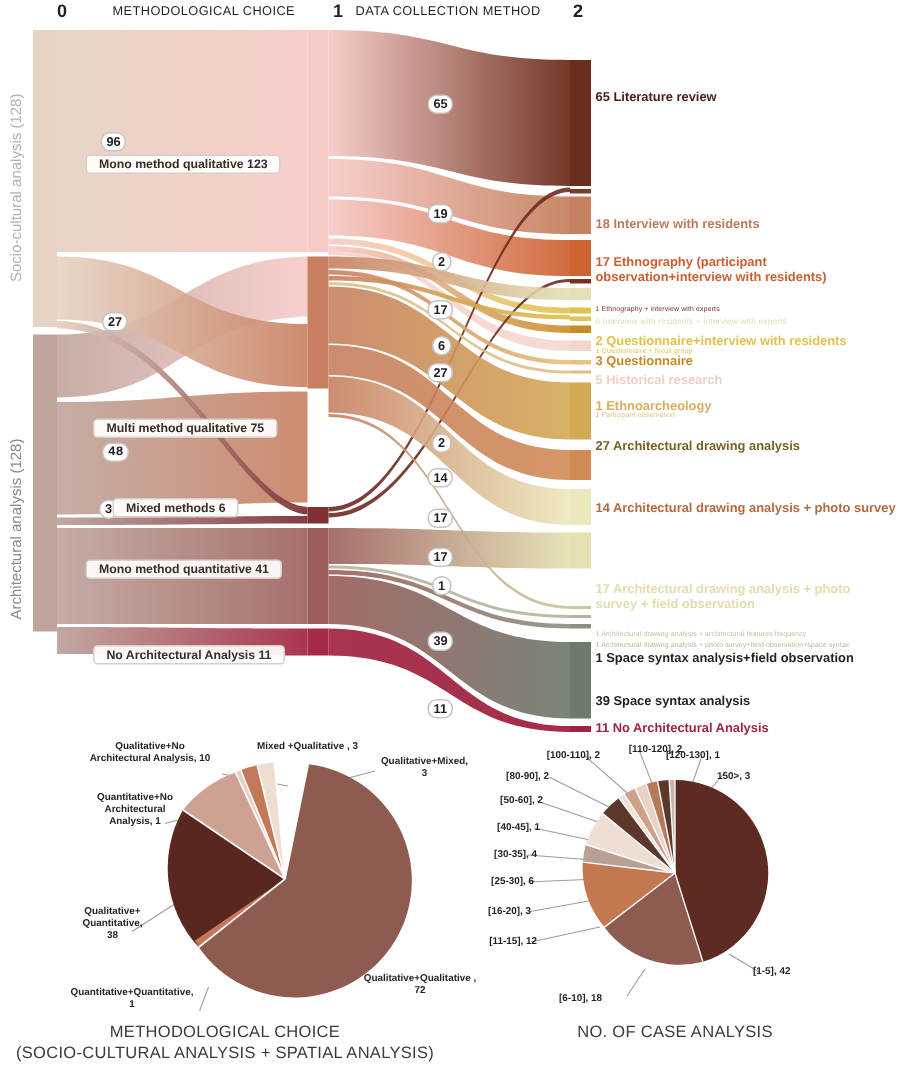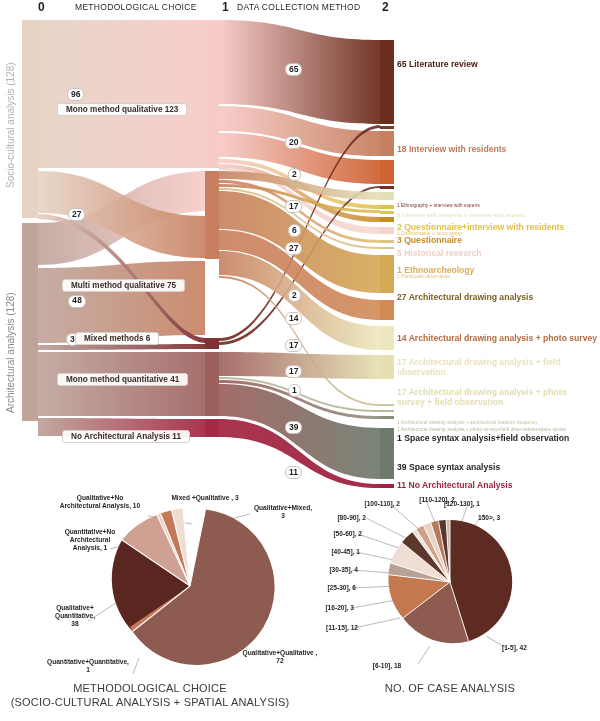--- a/index.html
+++ b/index.html
@@ -251,52 +251,52 @@
   <text class="axis-label" transform="translate(14,170) rotate(-90)">Socio-cultural analysis (128)</text>
   <text class="axis-label dark" transform="translate(14,395) rotate(-90)">Architectural analysis (128)</text>
 </svg>
 
 <span class="flownum" style="left:67px;top:70px;">96</span>
 <span class="flownum" style="left:68px;top:190px;">27</span>
 <span class="flownum" style="left:68px;top:277px;font-family:Liberation Mono, monospace;">48</span>
 <span class="flownum" style="left:66px;top:315px;">3</span>
 
 <span class="flownum" style="left:285px;top:45px;">65</span>
-<span class="flownum" style="left:285px;top:118px;">20</span>
+<span class="flownum" style="left:285px;top:118px;">19</span>
 <span class="flownum" style="left:288px;top:150px;">2</span>
 <span class="flownum" style="left:285px;top:182px;">17</span>
 <span class="flownum" style="left:288px;top:206px;">6</span>
 <span class="flownum" style="left:285px;top:224px;">27</span>
 <span class="flownum" style="left:288px;top:271px;">2</span>
 <span class="flownum" style="left:285px;top:294px;">14</span>
 <span class="flownum" style="left:285px;top:321px;">17</span>
 <span class="flownum" style="left:285px;top:347px;">17</span>
 <span class="flownum" style="left:288px;top:366px;">1</span>
 <span class="flownum" style="left:285px;top:403px;">39</span>
 <span class="flownum" style="left:285px;top:448px;">11</span>
 
 <span class="nodelab" style="left:57px;top:85px;">Mono method qualitative 123</span>
 <span class="nodelab" style="left:62px;top:261px;">Multi method qualitative 75</span>
 <span class="nodelab" style="left:75px;top:314px;">Mixed methods 6</span>
 <span class="nodelab" style="left:57px;top:355px;">Mono method quantitative 41</span>
 <span class="nodelab" style="left:62px;top:412px;">No Architectural Analysis 11</span>
 
 <span class="rlab big" style="top:42px;   color:#4a2018;">65 Literature review</span>
 <span class="rlab big" style="top:127px;  color:#c07a5a;">18 Interview with residents</span>
+<span class="rlab big" style="top:152px;  color:#cb5f32; white-space:normal; width:175px;">17 Ethnography (participant observation+interview with residents)</span>
 <span class="rlab sm" style="top:185px;  color:#7a2f1e;">1 Ethnography + interview with experts</span>
 <span class="rlab sm" style="top:194px;  color:#e0dcb6; font-size:5.6px;">6 Interview with residents + interview with experts</span>
 <span class="rlab big" style="top:205px;  color:#e0c14a;">2 Questionnaire+interview with residents</span>
 <span class="rlab sm" style="top:213px;  color:#e3c25a;">1 Questionnaire + focus group</span>
 <span class="rlab big" style="top:218px;  color:#c58b23;">3 Questionnaire</span>
 <span class="rlab big" style="top:231px;  color:#f0cfc5;">5 Historical research</span>
 <span class="rlab big" style="top:248px;  color:#d9ae60;">1 Ethnoarcheology</span>
 <span class="rlab sm" style="top:256px;  color:#ddc08a;">1 Participant observation</span>
 <span class="rlab big" style="top:275px;  color:#7a5f1e;">27 Architectural drawing analysis</span>
 <span class="rlab big" style="top:316px;  color:#b36a3f;">14 Architectural drawing analysis + photo survey</span>
-<span class="rlab big" style="top:340px;  color:#e6e2bb; white-space:normal; width:180px;">17 Architectural drawing analysis + field observation</span>
 <span class="rlab big" style="top:370px;  color:#e1ddad; white-space:normal; width:195px;">17 Architectural drawing analysis + photo survey + field observation</span>
 <span class="rlab sm" style="top:402px;  color:#c3c09a;">1 Architectural drawing analysis + architectural features frequency</span>
 <span class="rlab sm" style="top:409px;  color:#b7b49a;">1 Architectural drawing analysis + photo survey+field observation+space syntax</span>
 <span class="rlab big" style="top:416px;  color:#231f20;">1 Space syntax analysis+field observation</span>
 <span class="rlab big" style="top:445px;  color:#231f20;">39 Space syntax analysis</span>
 <span class="rlab big" style="top:463px;  color:#9f2240;">11 No Architectural Analysis</span>
 </div>
 
 <div id="pies">
 

